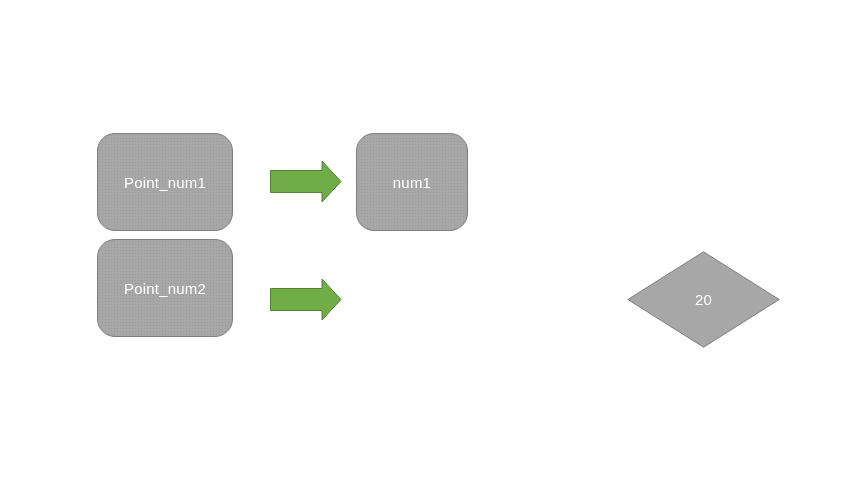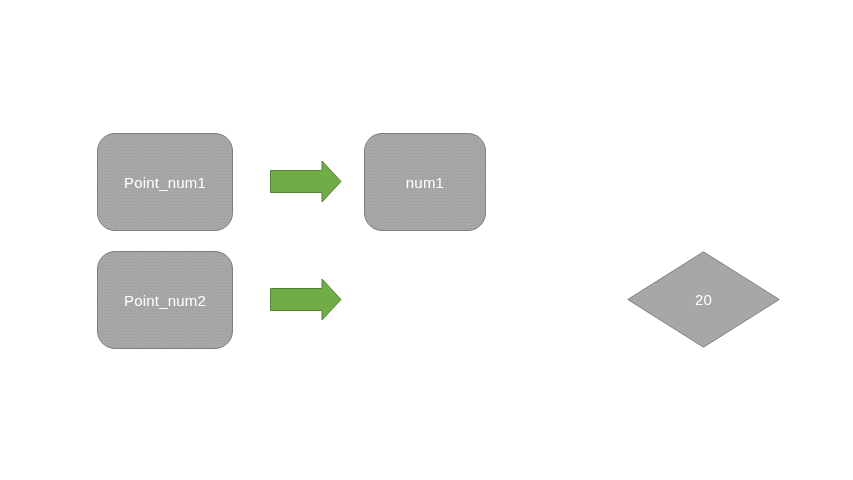--- a/index.html
+++ b/index.html
@@ -55,26 +55,26 @@
 <div id="canvas">
 
   <div class="node rect" style="left:97px; top:133px; width:136px; height:98px">
     <span class="label">Point_num1</span>
   </div>
 
   <svg class="arrow" style="left:270px; top:160px" width="72" height="43" viewBox="0 0 72 43">
     <polygon points="0.5,10.5 52,10.5 52,1 71,21.5 52,42 52,32.5 0.5,32.5" stroke-width="1" fill="#70ad47" stroke="#548235"></polygon>
   </svg>
 
-  <div class="node rect" style="left:364px; top:133px; width:122px; height:98px">
+  <div class="node rect" style="left:356px; top:133px; width:112px; height:98px">
     <span class="label">num1</span>
   </div>
 
 
-  <div class="node rect" style="left:97px; top:251px; width:136px; height:98px">
+  <div class="node rect" style="left:97px; top:239px; width:136px; height:98px">
     <span class="label">Point_num2</span>
   </div>
 
   <svg class="arrow" style="left:270px; top:278px" width="72" height="43" viewBox="0 0 72 43">
     <polygon points="0.5,10.5 52,10.5 52,1 71,21.5 52,42 52,32.5 0.5,32.5" stroke-width="1" fill="#70ad47" stroke="#548235"></polygon>
   </svg>
 
 
   <div class="node diamond" style="left:627px; top:251px; width:153px; height:97px">
     <svg width="153" height="97" viewBox="0 0 153 97">

